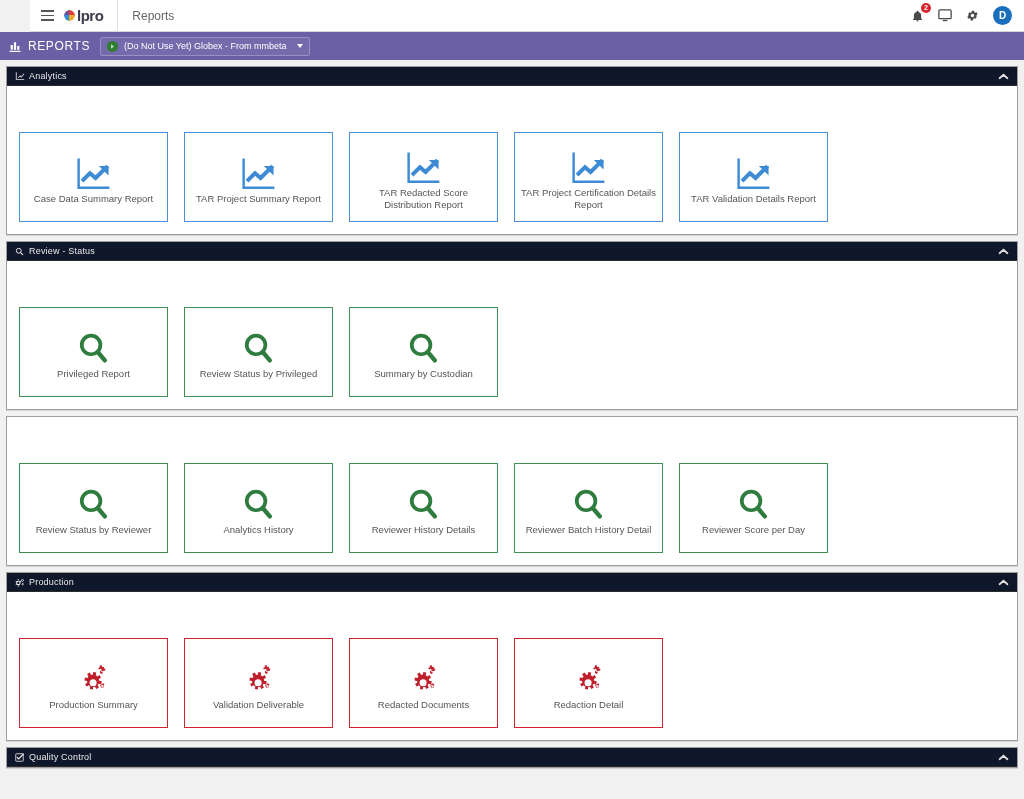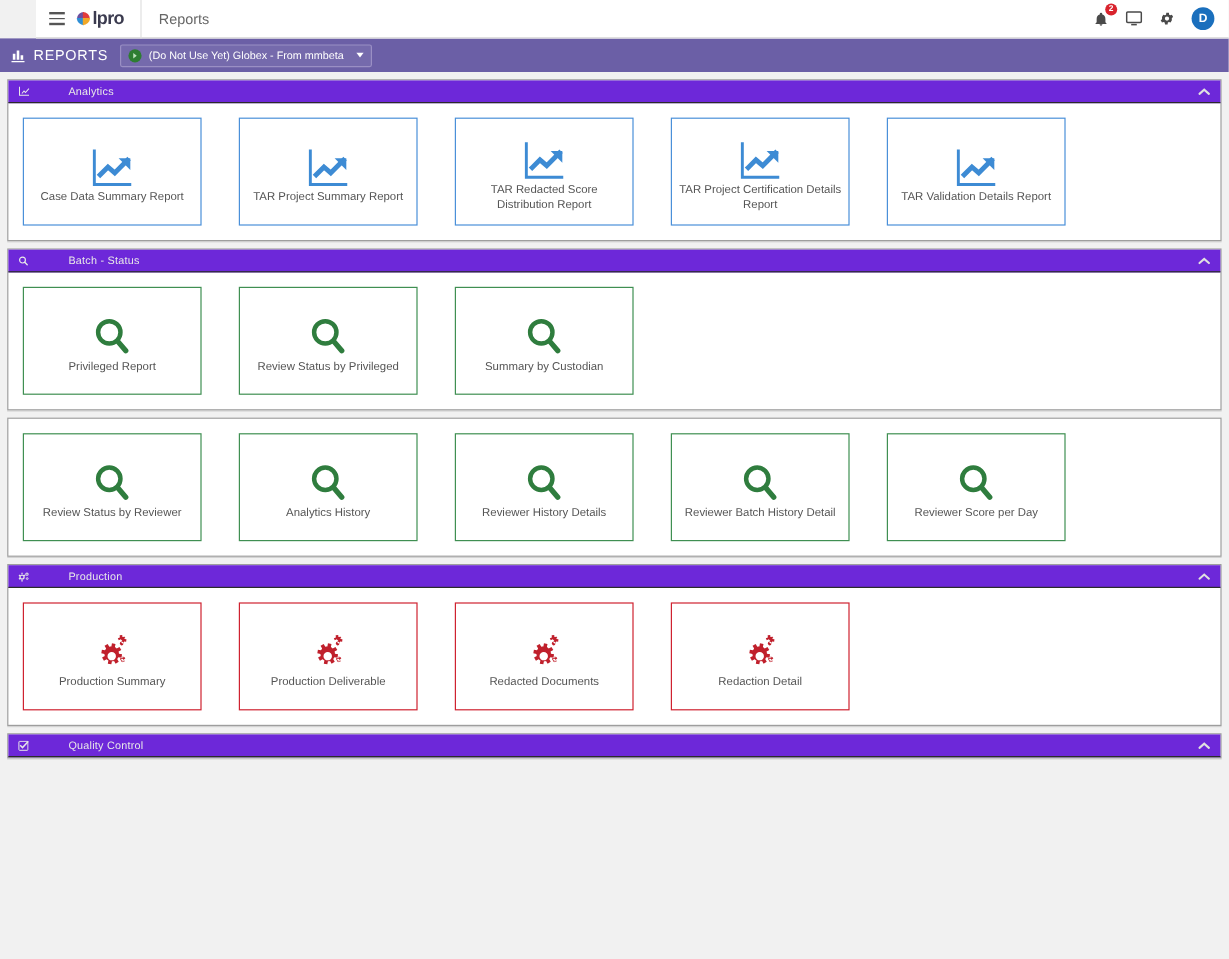--- a/index.html
+++ b/index.html
@@ -84,36 +84,35 @@
     height: calc(799px - 60px);
     overflow: hidden;
   }
   .panel {
     border: 1px solid #9e9e9e;
     background: #fff;
     margin-bottom: 6px;
     box-shadow: 0 1px 0 rgba(0,0,0,0.12);
   }
   .panel-header {
-    height: 19px; background: #6d28d9;
+    height: 19px; background: #0f172a;
     display:flex; align-items:center; padding: 0 8px;
     color:#e8e8e8; font-size: 9px;
     border-bottom: 1px solid #2b2b2b;
-    gap: 28px;
   }
   .panel-header .ph-icon {
     width: 14px; display:flex; align-items:center; color:#e8e8e8;
   }
   .panel-header .ph-title { letter-spacing: 0.2px; }
   .panel-header .ph-collapse {
     margin-left:auto; cursor:pointer; display:flex; align-items:center;
   }
   .panel-body {
     padding: 12px 10px 12px 12px;
-    display:flex; flex-wrap: wrap; gap: 15px;
+    display:flex; flex-wrap: wrap; gap: 0; margin-top: 34px;
   }
   .card {
     width: 149px; height: 90px;
     border: 1px solid #3d8bd4;
     background:#fff;
     margin-right: 16px;
     display:flex; flex-direction:column;
     align-items:center; justify-content:center;
     cursor: pointer;
     padding: 4px 6px;
@@ -266,21 +265,21 @@
         </div>
       </div>
       <div class="panel theme-review">
         <div class="panel-header">
           <span class="ph-icon">
             <svg width="9" height="9" viewBox="0 0 24 24">
               <circle cx="10" cy="10" r="6.5" fill="none" stroke="#e8e8e8" stroke-width="2.6"></circle>
               <path stroke="#e8e8e8" stroke-width="3" stroke-linecap="round" d="M15 15l5.5 5.5"></path>
             </svg>
           </span>
-          <span class="ph-title">Batch - Status</span>
+          <span class="ph-title">Review - Status</span>
           <span class="ph-collapse">
             <svg width="11" height="7" viewBox="0 0 14 8">
               <path fill="none" stroke="#e0e0e0" stroke-width="2.2" stroke-linecap="round" d="M2 6.2L7 1.8l5 4.4"></path>
             </svg>
           </span>
         </div>
         <div class="panel-body">
           <div class="card">
             <div class="card-icon">
               <svg width="33" height="34" viewBox="0 0 40 42">
@@ -388,21 +387,21 @@
             <div class="card-label">Production Summary</div>
           </div>
           <div class="card">
             <div class="card-icon">
               <svg width="36" height="33" viewBox="0 0 44 40">
                 <path fill="#c0202c" d="M18.4 13.1l-1.6-2.8-3.2 1.9 1.6 2.8a8.6 8.6 0 0 0-1.1 1.9l-3.2-.6-.6 3.6 3.2.6c0 .75.13 1.48.36 2.16l-2.8 1.6 1.9 3.2 2.8-1.6c.52.55 1.1 1.03 1.75 1.42l-.6 3.2 3.6.6.6-3.2c.73.03 1.46-.03 2.16-.2l1.6 2.8 3.2-1.9-1.6-2.8c.47-.55.87-1.17 1.18-1.84l3.2.6.6-3.6-3.2-.6a8.6 8.6 0 0 0-.36-2.16l2.8-1.6-1.9-3.2-2.8 1.6a8.7 8.7 0 0 0-1.84-1.42l.6-3.2-3.6-.6-.6 3.2c-.73-.03-1.46.04-2.16.2zm2.5 5.4a4.3 4.3 0 1 1 0 8.6 4.3 4.3 0 0 1 0-8.6z"></path>
                 <path fill="#c0202c" d="M34.5 5.2l-.2-2.1-2.5.3-.2-2.1-2.6.3.2 2.1-2.1.9 1 1.9 2-.9 1.5 1.5-.9 2 1.9 1 .9-2.1 2.1.2.3-2.6-2.1-.2.7-2.3zm-2.1 3.3a1.9 1.9 0 1 1-2.7 2.7 1.9 1.9 0 0 1 2.7-2.7z"></path>
                 <path fill="#c0202c" d="M34 23.8l-1.9-.6-.7 1.8-1.9-.2.2 2 1.9.2.6 1.9 1.8-.7-.6-1.9 1.4-1.3-1.3-1.4-1.5 1.3.1-1.1zm-1.4 2.1a1.5 1.5 0 1 1-2.1 2.1 1.5 1.5 0 0 1 2.1-2.1z"></path>
               </svg>
             </div>
-            <div class="card-label">Production Deliverable</div>
+            <div class="card-label">Validation Deliverable</div>
           </div>
           <div class="card">
             <div class="card-icon">
               <svg width="36" height="33" viewBox="0 0 44 40">
                 <path fill="#c0202c" d="M18.4 13.1l-1.6-2.8-3.2 1.9 1.6 2.8a8.6 8.6 0 0 0-1.1 1.9l-3.2-.6-.6 3.6 3.2.6c0 .75.13 1.48.36 2.16l-2.8 1.6 1.9 3.2 2.8-1.6c.52.55 1.1 1.03 1.75 1.42l-.6 3.2 3.6.6.6-3.2c.73.03 1.46-.03 2.16-.2l1.6 2.8 3.2-1.9-1.6-2.8c.47-.55.87-1.17 1.18-1.84l3.2.6.6-3.6-3.2-.6a8.6 8.6 0 0 0-.36-2.16l2.8-1.6-1.9-3.2-2.8 1.6a8.7 8.7 0 0 0-1.84-1.42l.6-3.2-3.6-.6-.6 3.2c-.73-.03-1.46.04-2.16.2zm2.5 5.4a4.3 4.3 0 1 1 0 8.6 4.3 4.3 0 0 1 0-8.6z"></path>
                 <path fill="#c0202c" d="M34.5 5.2l-.2-2.1-2.5.3-.2-2.1-2.6.3.2 2.1-2.1.9 1 1.9 2-.9 1.5 1.5-.9 2 1.9 1 .9-2.1 2.1.2.3-2.6-2.1-.2.7-2.3zm-2.1 3.3a1.9 1.9 0 1 1-2.7 2.7 1.9 1.9 0 0 1 2.7-2.7z"></path>
                 <path fill="#c0202c" d="M34 23.8l-1.9-.6-.7 1.8-1.9-.2.2 2 1.9.2.6 1.9 1.8-.7-.6-1.9 1.4-1.3-1.3-1.4-1.5 1.3.1-1.1zm-1.4 2.1a1.5 1.5 0 1 1-2.1 2.1 1.5 1.5 0 0 1 2.1-2.1z"></path>
               </svg>
             </div>
             <div class="card-label">Redacted Documents</div>

